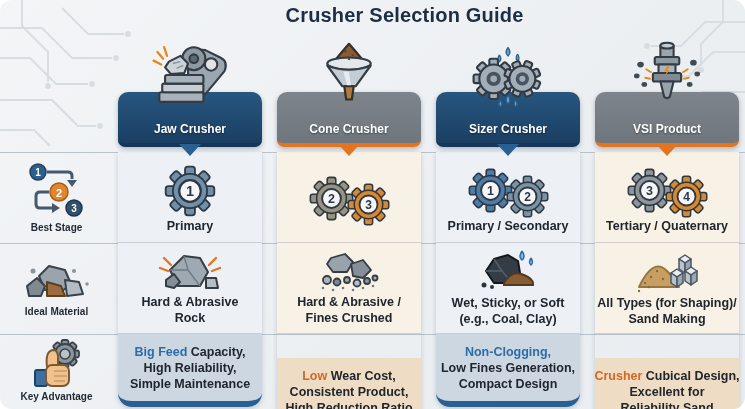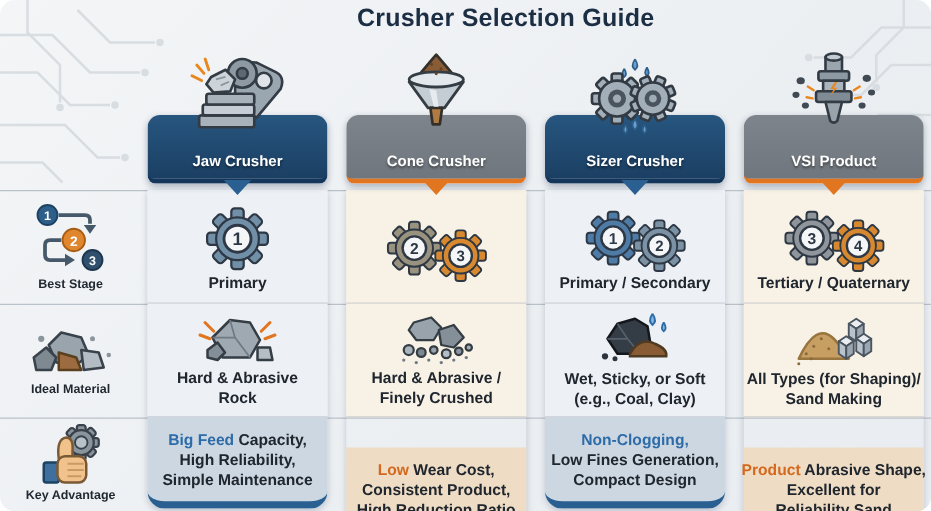--- a/index.html
+++ b/index.html
@@ -268,21 +268,21 @@
           <g fill="#6f7a84">
             <circle cx="6" cy="38" r="1.3"></circle>
               <circle cx="16" cy="40" r="1.3"></circle>
               <circle cx="26" cy="38" r="1.3"></circle>
             <circle cx="36" cy="40" r="1.3"></circle>
               <circle cx="46" cy="38" r="1.3"></circle>
               <circle cx="56" cy="36" r="1.3"></circle>
           </g>
         </svg>
         <div class="cell-text">
-          <span>Hard &amp; Abrasive /</span><br><span>Finely Crushed</span>
+          <span>Hard &amp; Abrasive /</span><br><span>Fines Crushed</span>
         </div>
       </div>
       <div class="cell advantage-cell">
         <div class="cell-text">
           <div><span class="hl">Low</span><span> Wear Cost,</span></div>
           <div>Consistent Product,</div>
           <div>High Reduction Ratio</div>
         </div>
       </div>
     </div>
@@ -463,21 +463,21 @@
             <polygon points="36,24 42,28 42,38 36,34" fill="#b9c3cb"></polygon>
             <polygon points="42,28 48,24 48,34 42,38" fill="#9aa6b0"></polygon>
           </g>
         </svg>
         <div class="cell-text">
           <span>All Types (for Shaping)/</span><br><span>Sand Making</span>
         </div>
       </div>
       <div class="cell advantage-cell">
         <div class="cell-text">
-          <div><span class="hl">Product</span><span> Abrasive Shape,</span></div>
+          <div><span class="hl">Crusher</span><span> Cubical Design,</span></div>
           <div>Excellent for</div>
           <div>Reliability Sand</div>
         </div>
       </div>
     </div>
   </div>
 
 </div>
 
 </body></html>

